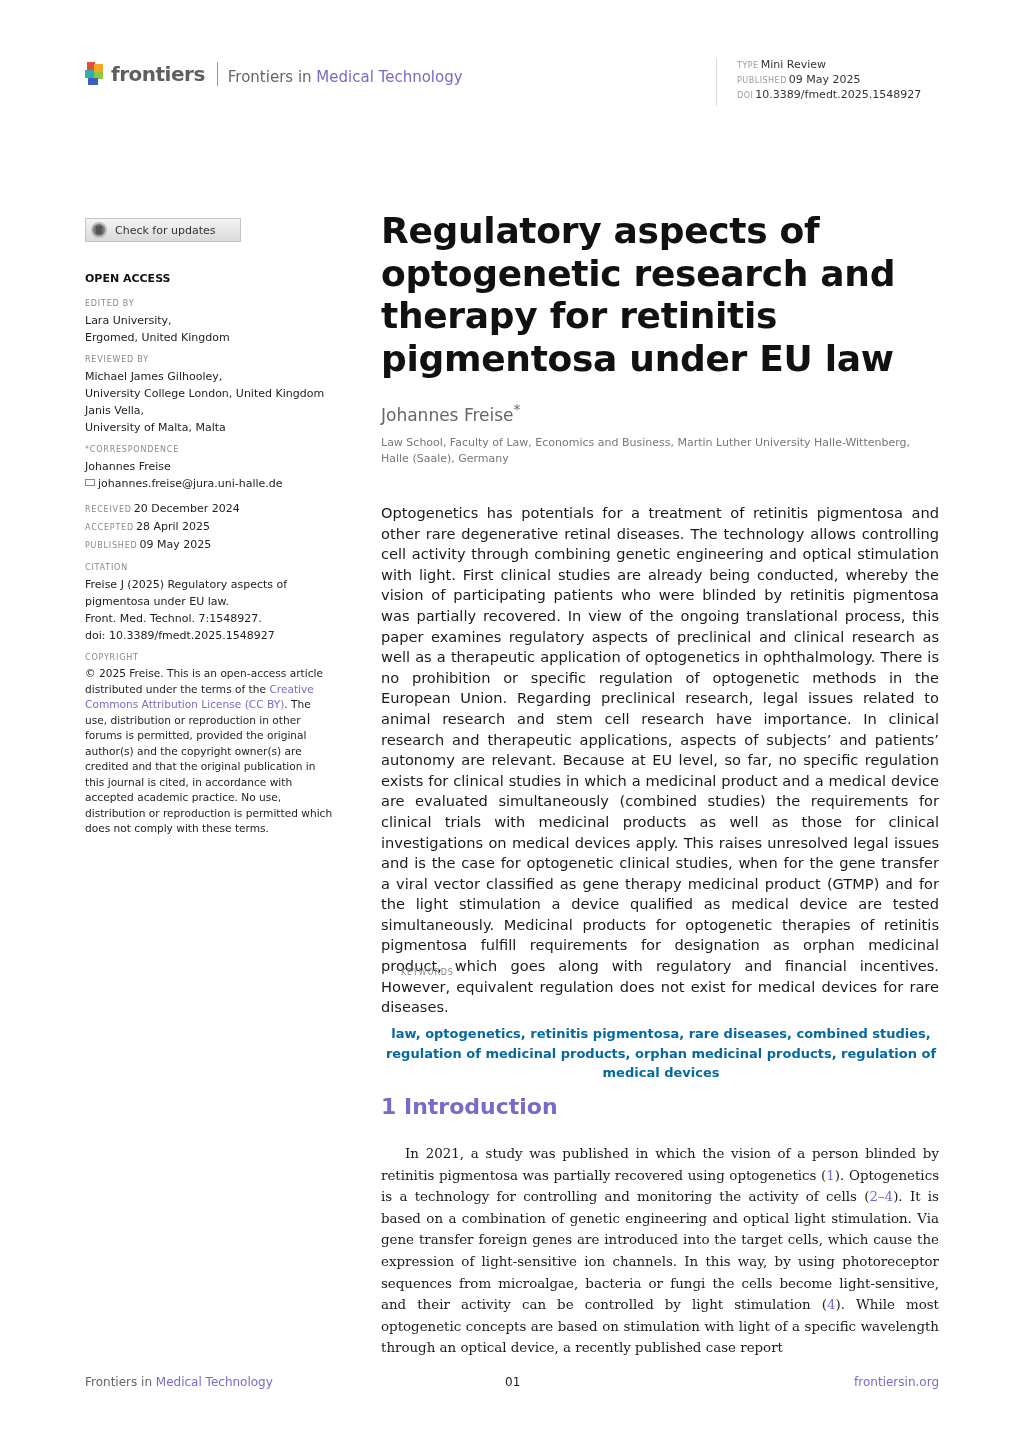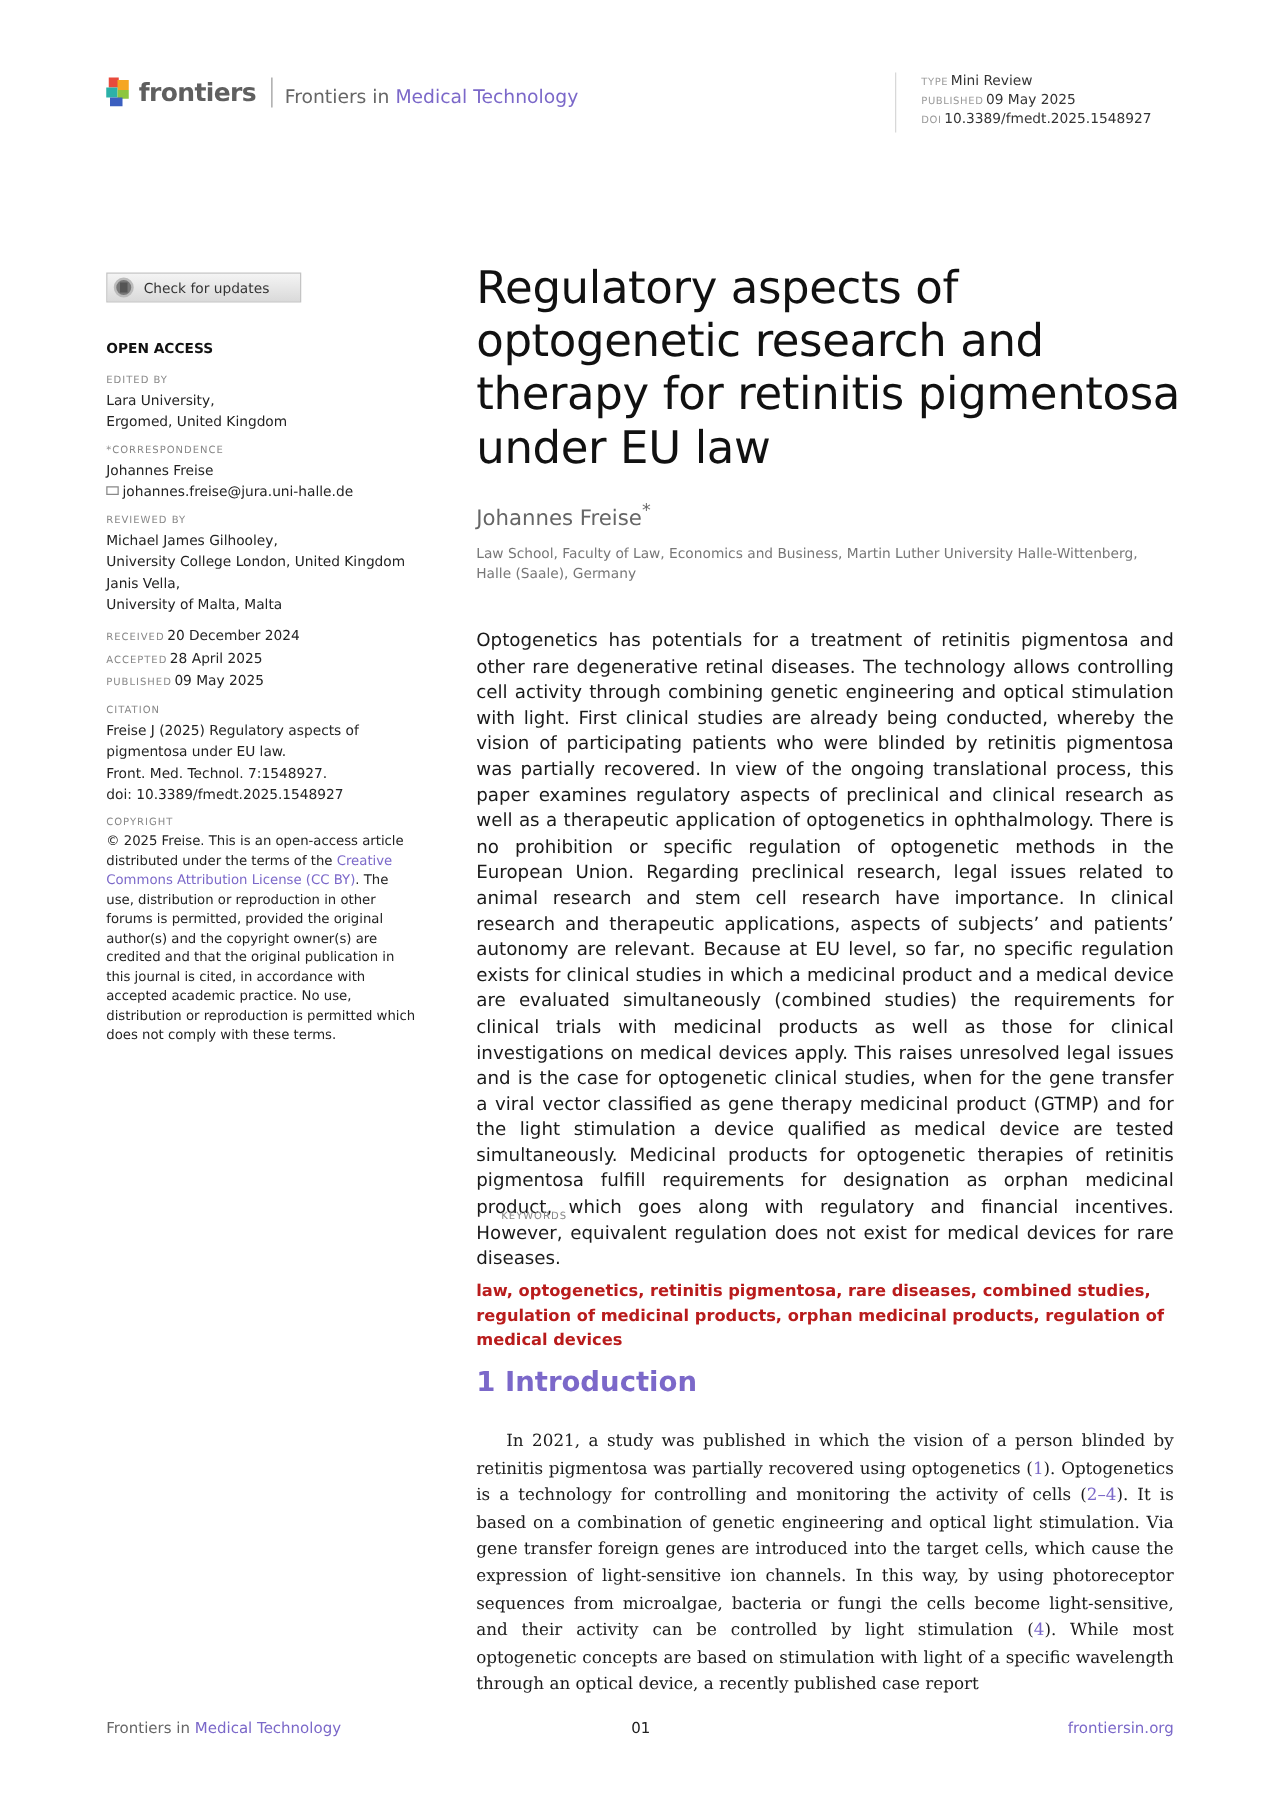--- a/index.html
+++ b/index.html
@@ -32,29 +32,29 @@
     .sb-open { font-size: 11px; font-weight: bold; color: #111; margin-bottom: 13px; }
     .sb-key { font-size: 8px; color: #888; letter-spacing: 0.8px; text-transform: uppercase; line-height: 12px; margin-bottom: 2px; }
     .sb-text { font-size: 11px; line-height: 17px; color: #222; }
     .sb-group { margin-bottom: 8px; }
     .sb-date { font-size: 11px; line-height: 17px; color: #222; }
     .sb-date .sb-k { font-size: 8px; color: #888; letter-spacing: 0.8px; text-transform: uppercase; margin-right: 2px; }
     .mail-icon { display: inline-block; width: 10px; height: 7px; border: 1px solid #888; margin-right: 3px; position: relative; top: -1px; }
     .link { color: #7b68c9; }
     .copyright-text { font-size: 10.6px; line-height: 15.5px; color: #222; }
 
-    .title { position: absolute; left: 381px; top: 210px; width: 570px; font-size: 36px; line-height: 42.5px; color: #111; font-weight: normal; letter-spacing: -0.3px; }
+    .title { position: absolute; left: 381px; top: 210px; width: 570px; font-size: 36px; line-height: 42.5px; color: #111; font-weight: bold; letter-spacing: -0.3px; }
     .author { position: absolute; left: 381px; top: 401px; font-size: 17px; color: #666; }
     .author sup { font-size: 14px; }
     .affil { position: absolute; left: 381px; top: 435px; width: 560px; font-size: 11px; line-height: 15.5px; color: #777; }
 
     .abstract { position: absolute; left: 381px; top: 503px; width: 558px; font-size: 14.6px; line-height: 20.6px; color: #1a1a1a; text-align: justify; }
 
     .kw-label { position: absolute; left: 381px; top: 968px; font-size: 8px; color: #888; letter-spacing: 0.8px; padding-left: 20px; }
-    .kw-text { position: absolute; left: 381px; top: 1024px; width: 560px; font-size: 13px; line-height: 19.5px; color: #b91c1c; font-weight: bold; }
+    .kw-text { position: absolute; left: 381px; top: 1024px; width: 560px; font-size: 13px; line-height: 19.5px; color: #0369a1; font-weight: bold; text-align: center; }
 
     .section-heading { position: absolute; left: 381px; top: 1094px; font-size: 22px; color: #7b68c9; }
 
     .body-text { position: absolute; left: 381px; top: 1143px; width: 558px; font-family: "DejaVu Serif", serif; font-size: 13.4px; line-height: 21.6px; color: #1a1a1a; text-align: justify; text-indent: 24px; }
     .body-text .ref { color: #7b68c9; }
 
     .footer-left { position: absolute; left: 85px; top: 1375px; font-size: 12px; color: #666; }
     .footer-left .accent { color: #7b68c9; }
     .footer-page { position: absolute; left: 505px; top: 1375px; font-size: 12px; color: #222; }
     .footer-right { position: absolute; right: 85px; top: 1375px; font-size: 12px; color: #7b68c9; }
@@ -89,31 +89,31 @@
 <div class="sidebar">
   <div class="sb-open">OPEN ACCESS</div>
 
   <div class="sb-group">
     <div class="sb-key">EDITED BY</div>
     <div class="sb-text">Lara University,</div>
     <div class="sb-text">Ergomed, United Kingdom</div>
   </div>
 
   <div class="sb-group">
-    <div class="sb-key">*CORRESPONDENCE</div>
-    <div class="sb-text">Johannes Freise</div>
-    <div class="sb-text"><span class="mail-icon"></span><span>johannes.freise@jura.uni-halle.de</span></div>
-  </div>
-
-  <div class="sb-group">
     <div class="sb-key">REVIEWED BY</div>
     <div class="sb-text">Michael James Gilhooley,</div>
     <div class="sb-text">University College London, United Kingdom</div>
     <div class="sb-text">Janis Vella,</div>
     <div class="sb-text">University of Malta, Malta</div>
+  </div>
+
+  <div class="sb-group">
+    <div class="sb-key">*CORRESPONDENCE</div>
+    <div class="sb-text">Johannes Freise</div>
+    <div class="sb-text"><span class="mail-icon"></span><span>johannes.freise@jura.uni-halle.de</span></div>
   </div>
 
   <div class="sb-group">
     <div class="sb-date"><span class="sb-k">RECEIVED</span><span>20 December 2024</span></div>
     <div class="sb-date"><span class="sb-k">ACCEPTED</span><span>28 April 2025</span></div>
     <div class="sb-date"><span class="sb-k">PUBLISHED</span><span>09 May 2025</span></div>
   </div>
 
   <div class="sb-group">
     <div class="sb-key">CITATION</div>

